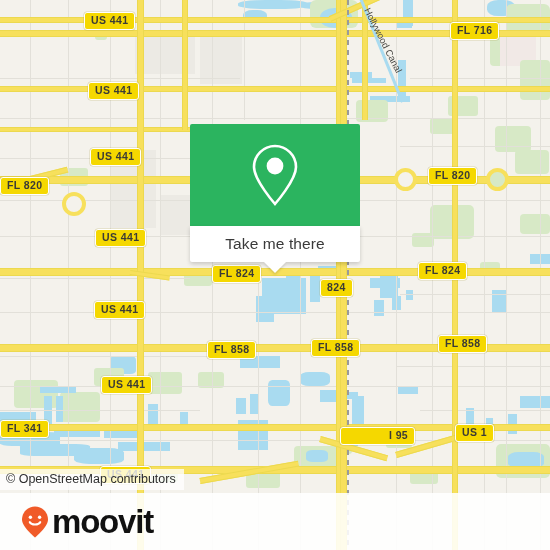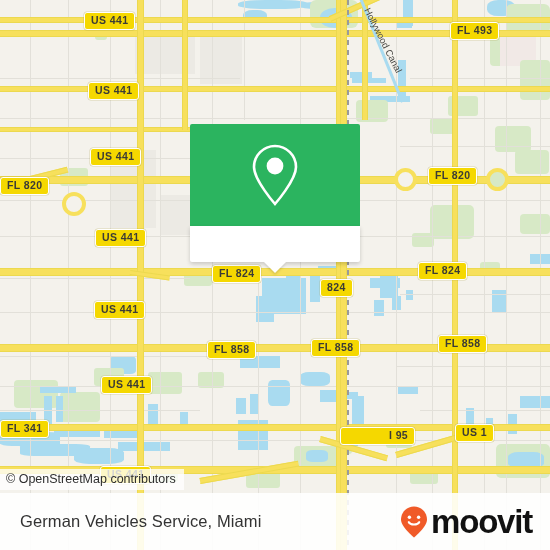--- a/index.html
+++ b/index.html
@@ -244,21 +244,21 @@
     <div style="position:absolute;left:486px;top:168px;width:15px;height:15px;border:4px solid #f7e05c;border-radius:50%;background:#d7e9c6;"></div>
 
     <div class="rail" style="left:347px;top:0;height:550px;"></div>
 
     <div style="position:absolute;left:358px;top:-4px;width:3px;height:115px;background:#a9dbf0;transform:rotate(-22deg);transform-origin:top left;"></div>
 
     <div class="canal-label" style="left: 372px; top: 6px;">Hollywood Canal</div>
 
     <div id="shield-layer">
         <div class="shield" style="left: 84px; top: 12px;">US 441</div>
-        <div class="shield" style="left: 450px; top: 22px;">FL 493</div>
+        <div class="shield" style="left: 450px; top: 22px;">FL 716</div>
         <div class="shield" style="left: 88px; top: 82px;">US 441</div>
         <div class="shield" style="left: 90px; top: 148px;">US 441</div>
         <div class="shield" style="left: 0px; top: 177px;">FL 820</div>
         <div class="shield" style="left: 428px; top: 167px;">FL 820</div>
         <div class="shield" style="left: 95px; top: 229px;">US 441</div>
         <div class="shield" style="left: 212px; top: 265px;">FL 824</div>
         <div class="shield" style="left: 320px; top: 265px; margin-top: 14px;">824</div>
         <div class="shield" style="left: 418px; top: 262px;">FL 824</div>
         <div class="shield" style="left: 94px; top: 301px;">US 441</div>
         <div class="shield" style="left: 207px; top: 341px;">FL 858</div>
@@ -273,28 +273,28 @@
   </div>
 
   <div id="popup">
     <div id="popup-top">
       <svg width="54" height="66" viewBox="0 0 54 66">
         <path d="M27 4 C15.4 4 6 13.4 6 25 C6 38 27 62 27 62 C27 62 48 38 48 25 C48 13.4 38.6 4 27 4 Z" fill="none" stroke="#ffffff" stroke-width="2.6"></path>
         <circle cx="27" cy="24" r="8.4" fill="#ffffff"></circle>
       </svg>
     </div>
     <div id="popup-bottom">
+      <span id="popup-label">Take me there</span>
       <div id="popup-arrow"></div>
     </div>
   </div>
 
   <div id="attrib">© OpenStreetMap contributors</div>
 
   <div id="bottombar">
-    <div id="place-title">German Vehicles Service, Miami</div>
     <div id="brand">
       <svg width="30" height="34" viewBox="0 0 30 34">
         <path d="M15 1.5 C7.8 1.5 2 7.3 2 14.5 C2 22 15 32.5 15 32.5 C15 32.5 28 22 28 14.5 C28 7.3 22.2 1.5 15 1.5 Z" fill="#f05a28"></path>
         <circle cx="10.4" cy="12.2" r="1.7" fill="#ffffff"></circle>
         <circle cx="19.6" cy="12.2" r="1.7" fill="#ffffff"></circle>
         <path d="M9.8 17.2 C11.4 20.2 18.6 20.2 20.2 17.2" fill="none" stroke="#ffffff" stroke-width="2.1" stroke-linecap="round"></path>
       </svg>
       <span id="brand-word">moovit</span>
     </div>
   </div>

